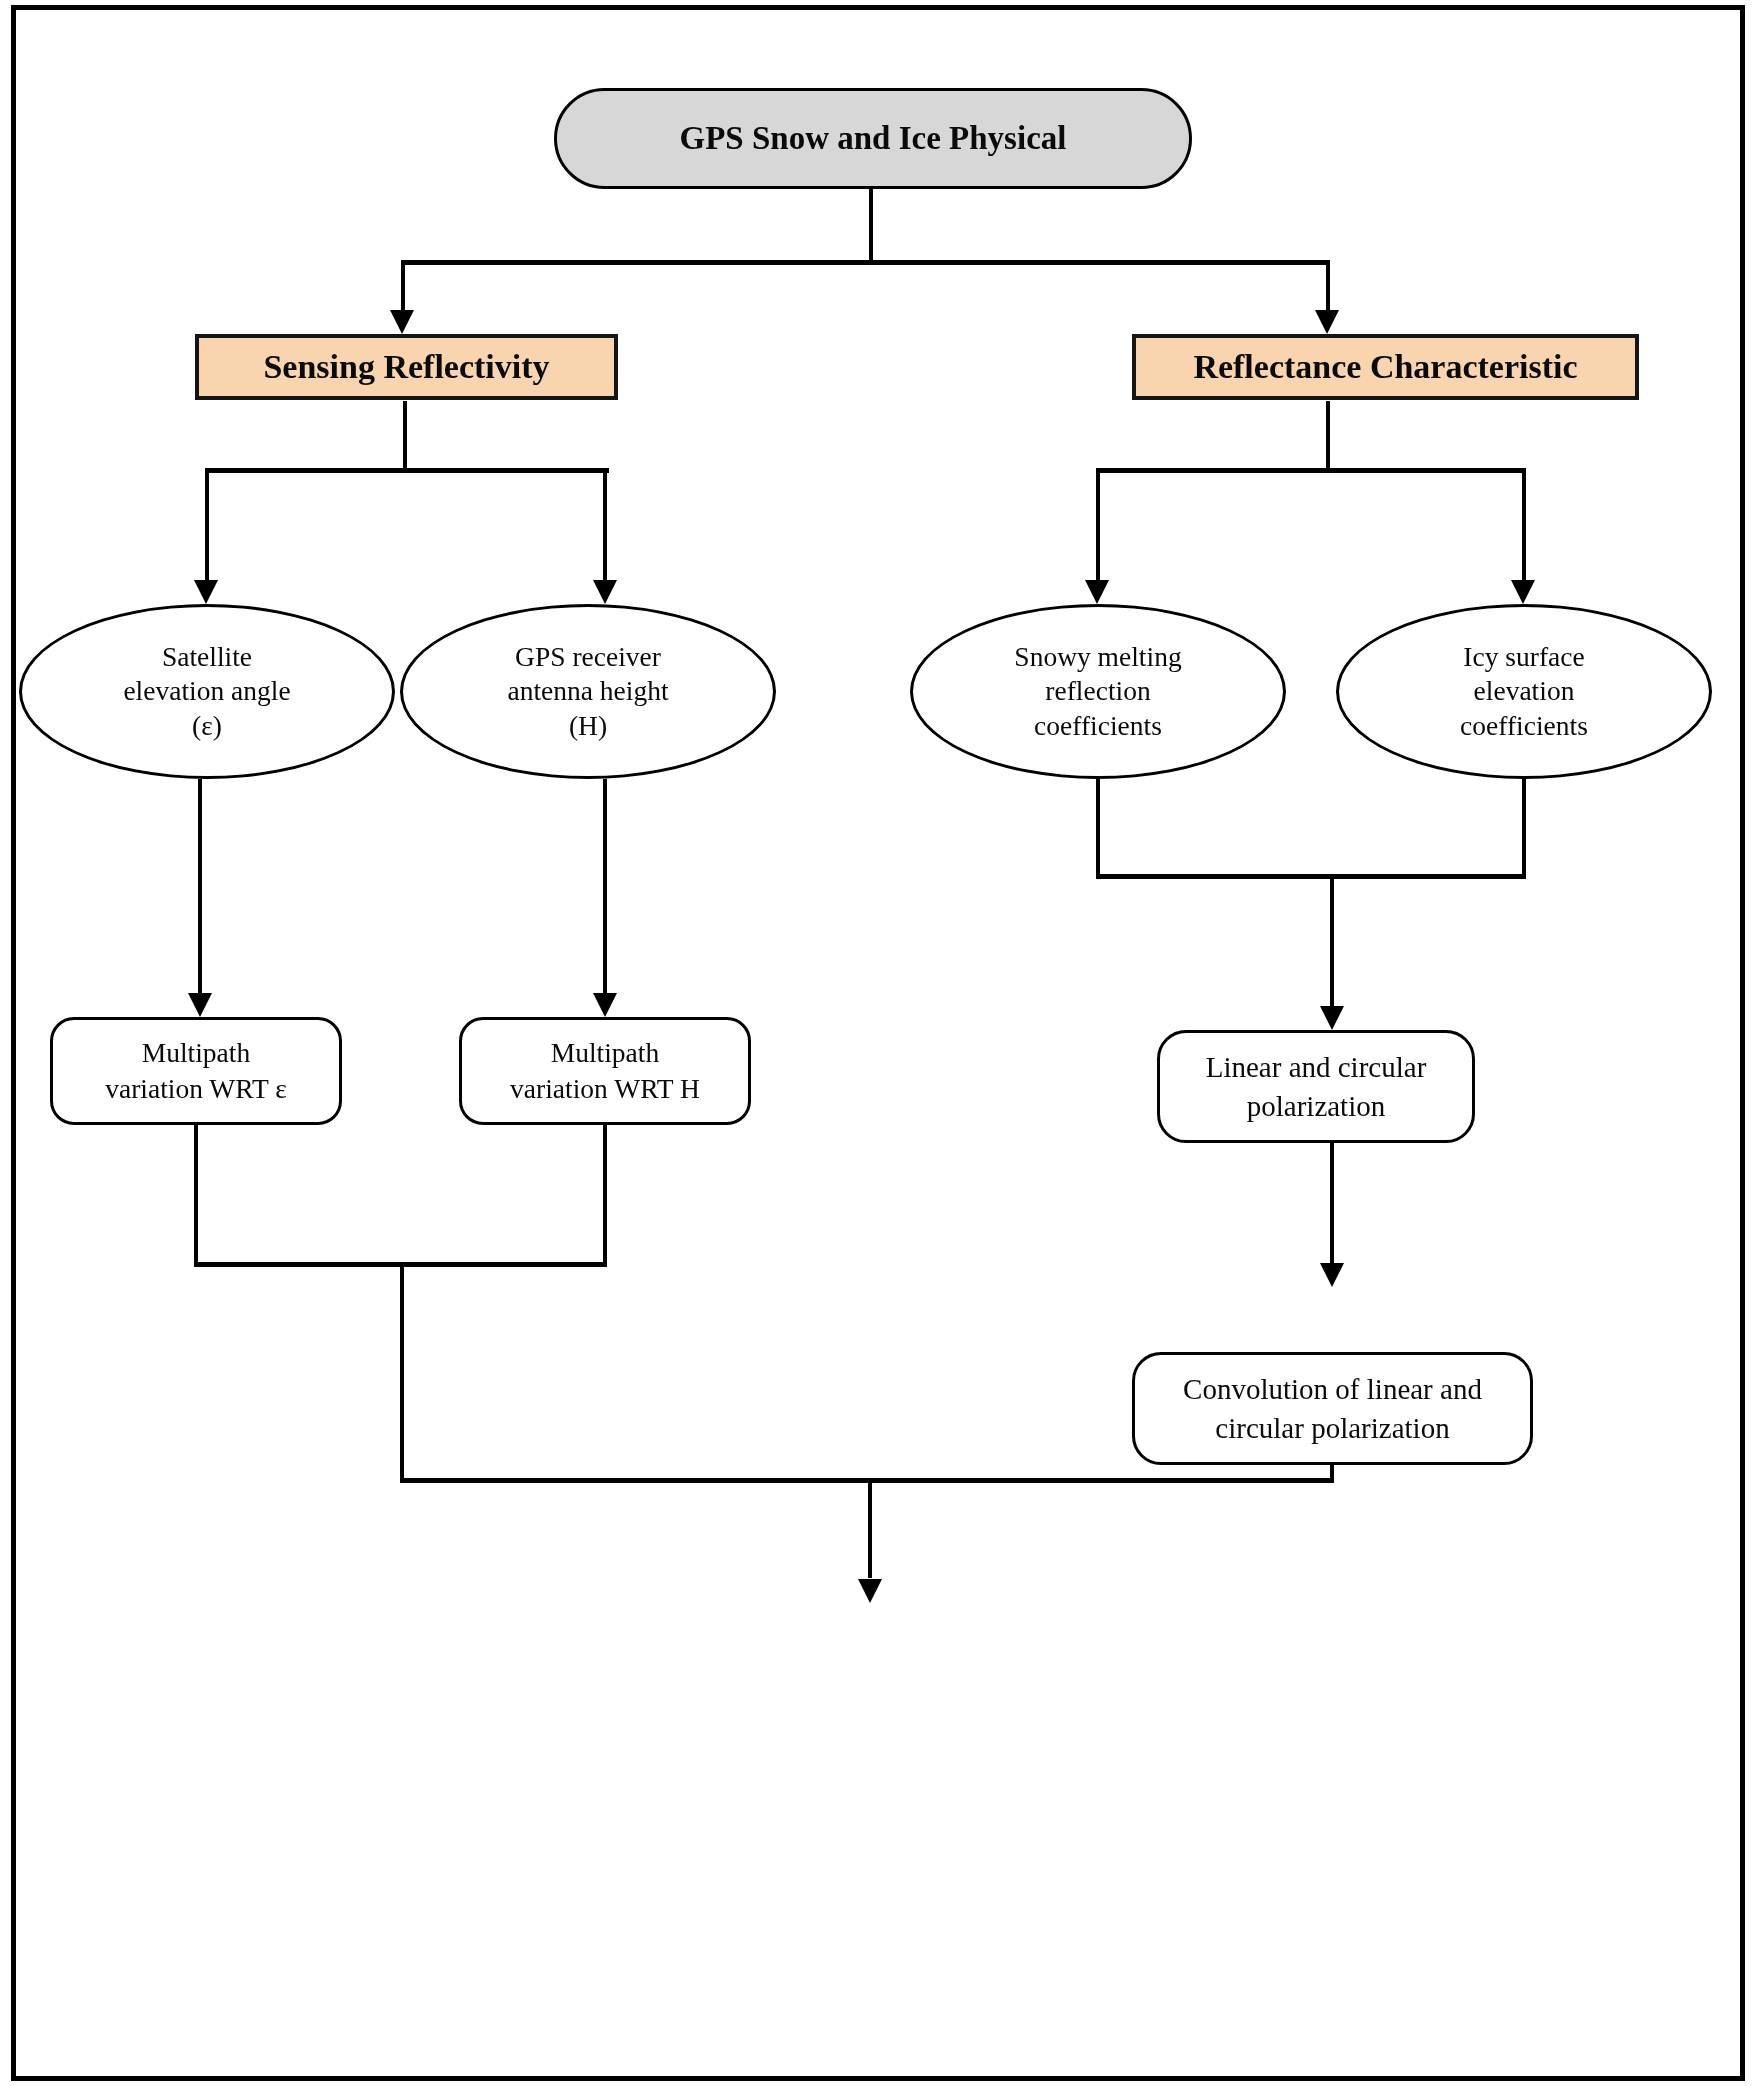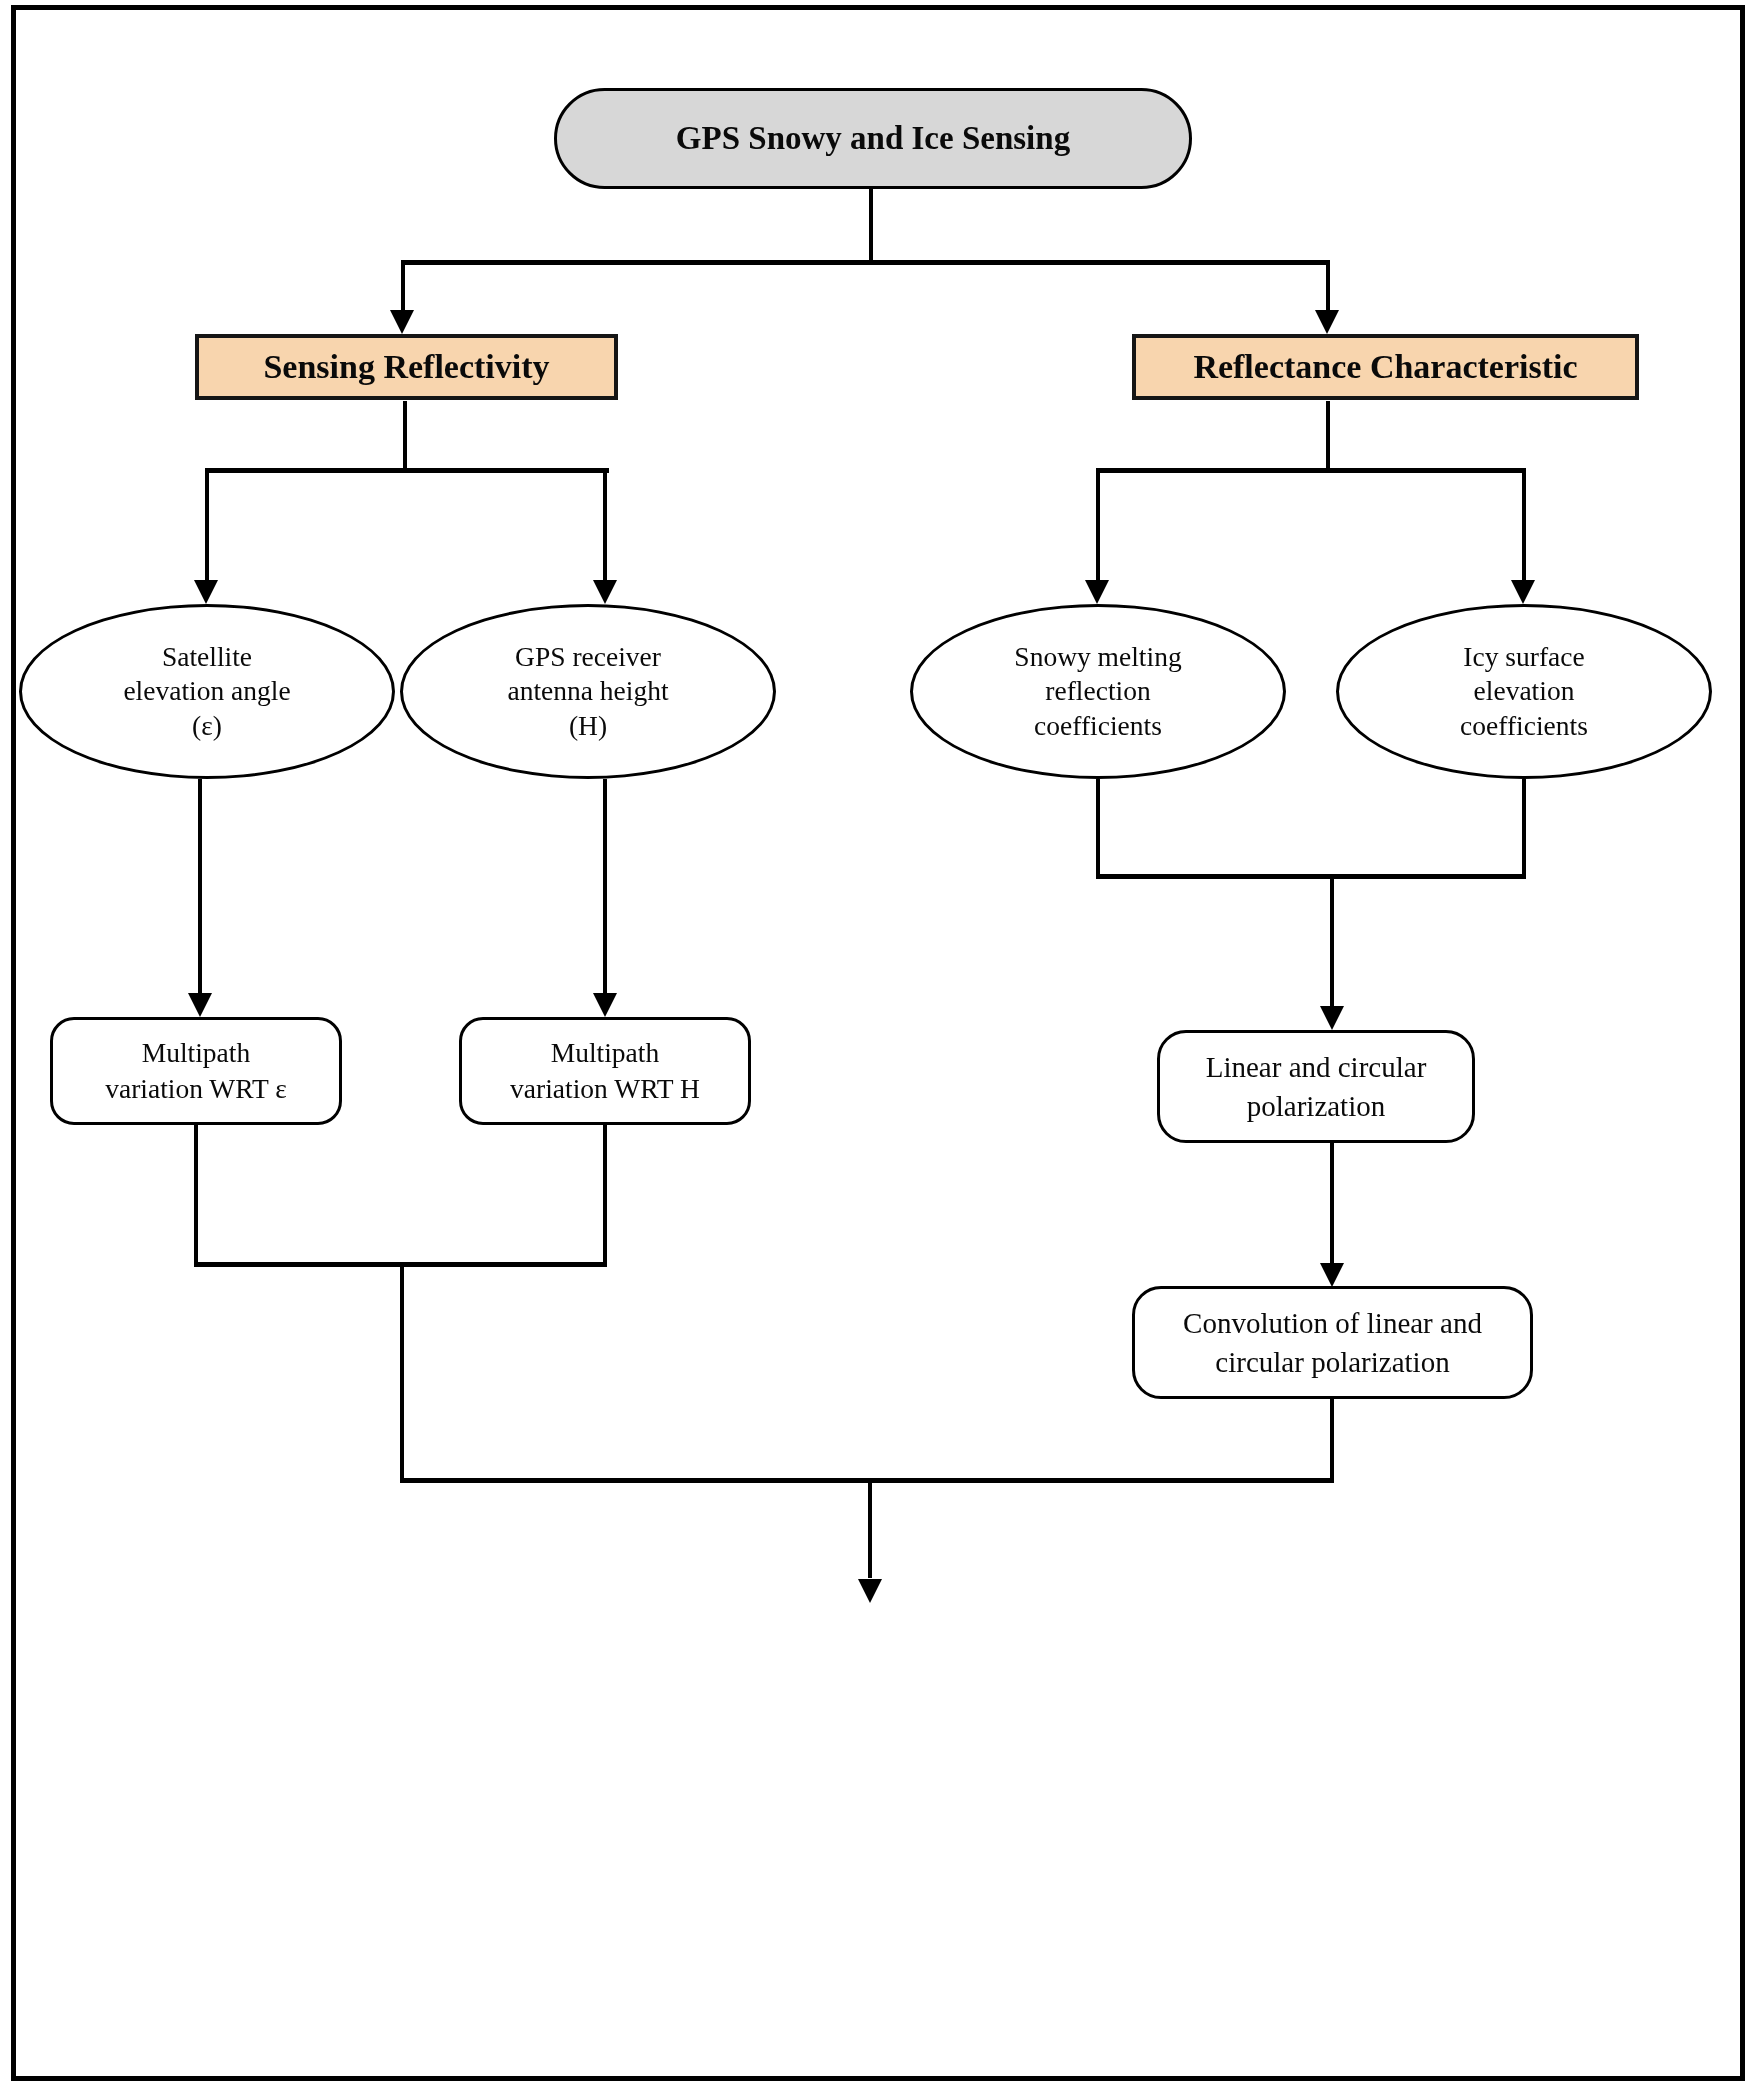--- a/index.html
+++ b/index.html
@@ -106,21 +106,21 @@
   <div class="vl" style="left:603px;top:1125px;height:142px;"></div>
   <div class="hl" style="left:194px;top:1262px;width:413px;"></div>
   <div class="vl" style="left:400px;top:1262px;height:221px;"></div>
 
   <div class="hl" style="left:400px;top:1478px;width:934px;"></div>
   <div class="vl" style="left:1330px;top:1399px;height:81px;"></div>
   <div class="vl" style="left:868px;top:1480px;height:98px;"></div>
   <div class="ah" style="left:858px;top:1579px;"></div>
 
   <div class="node stadium" style="left:554px;top:88px;width:638px;height:101px;">
-    <span class="lbl">GPS Snowy and Ice Sensing</span>
+    <span class="lbl">GPS Snow and Ice Physical</span>
   </div>
 
   <div class="node obox" style="left:195px;top:334px;width:423px;height:66px;">
     <span class="lbl">Sensing Reflectivity</span>
   </div>
 
   <div class="node obox" style="left:1132px;top:334px;width:507px;height:66px;">
     <span class="lbl">Reflectance Characteristic</span>
   </div>
 
@@ -156,20 +156,20 @@
   <div class="node rbox" style="left:459px;top:1017px;width:292px;height:108px;">
     <span class="lbl">Multipath
 variation WRT H</span>
   </div>
 
   <div class="node rbox2" style="left:1157px;top:1030px;width:318px;height:113px;">
     <span class="lbl">Linear and circular
 polarization</span>
   </div>
 
-  <div class="node rbox2" style="left:1132px;top:1286px;width:401px;height:113px;">
+  <div class="node rbox2" style="left:1132px;top:1352px;width:401px;height:113px;">
     <span class="lbl">Convolution of linear and
 circular polarization</span>
   </div>
 
 
 </div>
 
 
 </body></html>

